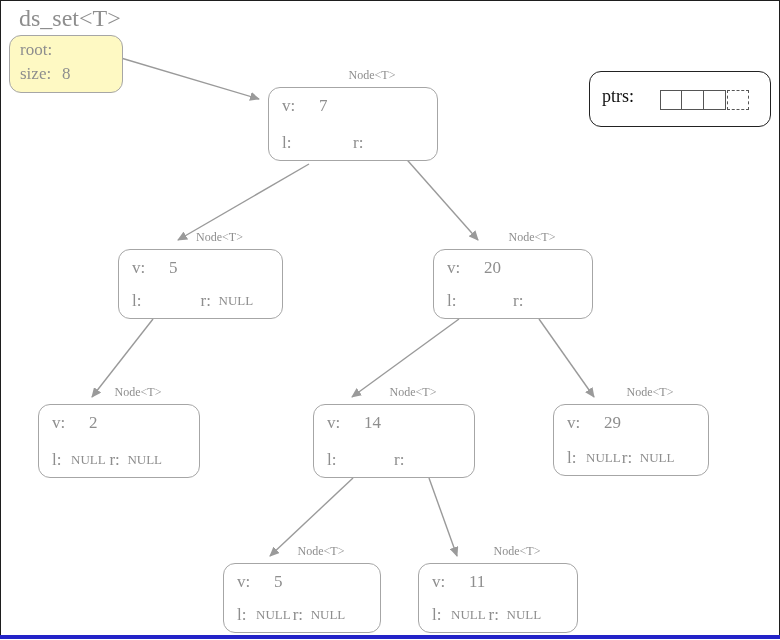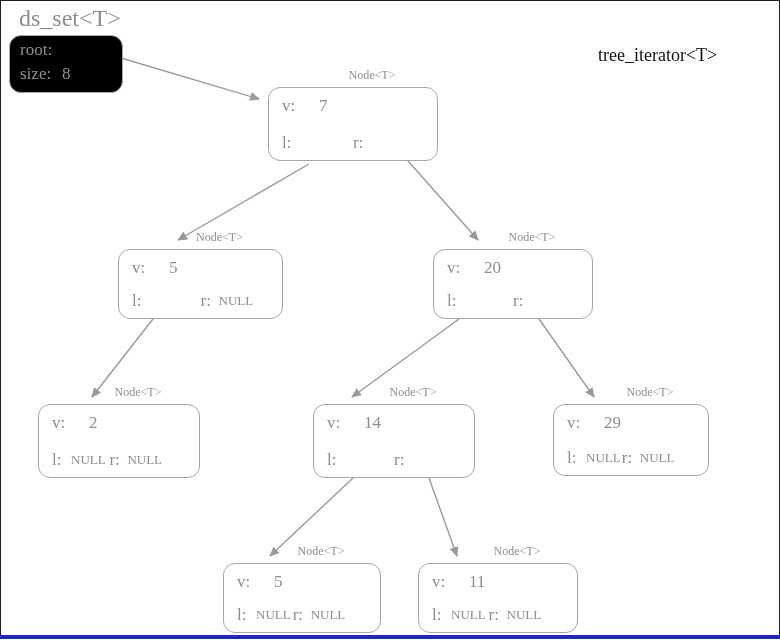--- a/index.html
+++ b/index.html
@@ -18,21 +18,21 @@
   .title{
     position:absolute;
     font-size:24px;
     color:#8e8e8e;
     white-space:nowrap;
   }
   .roundbox{
     position:absolute;
     border:1.5px solid #a6a6a6;
     border-radius:12px;
-    background:#000000;
+    background:#fef9c3;
     box-sizing:border-box;
   }
   
   #dsset-box .field{position:absolute;left:10px;font-size:17px;color:#8e8e8e;white-space:nowrap;}
   
   .tree-node{position:absolute;}
   .node-type{
     text-align:center;
     margin-left:38px;
     font-size:12px;color:#8e8e8e;
@@ -107,21 +107,29 @@
     <line x1="428" y1="477" x2="456" y2="555" stroke="#9a9a9a" stroke-width="1.4" marker-end="url(#arrow)"></line>
   </svg>
 
   <div class="title" style="left:18px;top:4px;">ds_set&lt;T&gt;</div>
   <div class="roundbox" id="dsset-box" style="left:8px;top:34px;width:114px;height:58px;">
     <span class="field" style="top:4px;">root:</span>
     <span class="field" style="top:28px;text-align:right;">size:</span>
     <span class="field" style="top:28px;left:52px;">8</span>
   </div>
 
-  <div class="title" id="iterator-title" style="left:597px;top:44px;">tree_iterator&lt;T&gt;</div>
+  <div id="iterator-box" style="left:588px;top:70px;width:182px;height:56px;">
+    <span id="iterator-ptrs-label">ptrs:</span>
+    <div id="iterator-cells">
+      <div class="it-cell first"></div>
+      <div class="it-cell"></div>
+      <div class="it-cell"></div>
+      <div class="it-cell dashed"></div>
+    </div>
+  </div>
 
   <div class="tree-node" style="left:267px;top:62px;width:170px;">
     <div class="node-type">Node&lt;T&gt;</div>
     <div class="node-box" style="height:74px;">
       <span class="v-label">v:</span>
       <span class="v-value">7</span>
       <span class="l-label">l:</span>
       <span class="l-value"></span>
       <span class="r-label">r:</span>
       <span class="r-value"></span>

